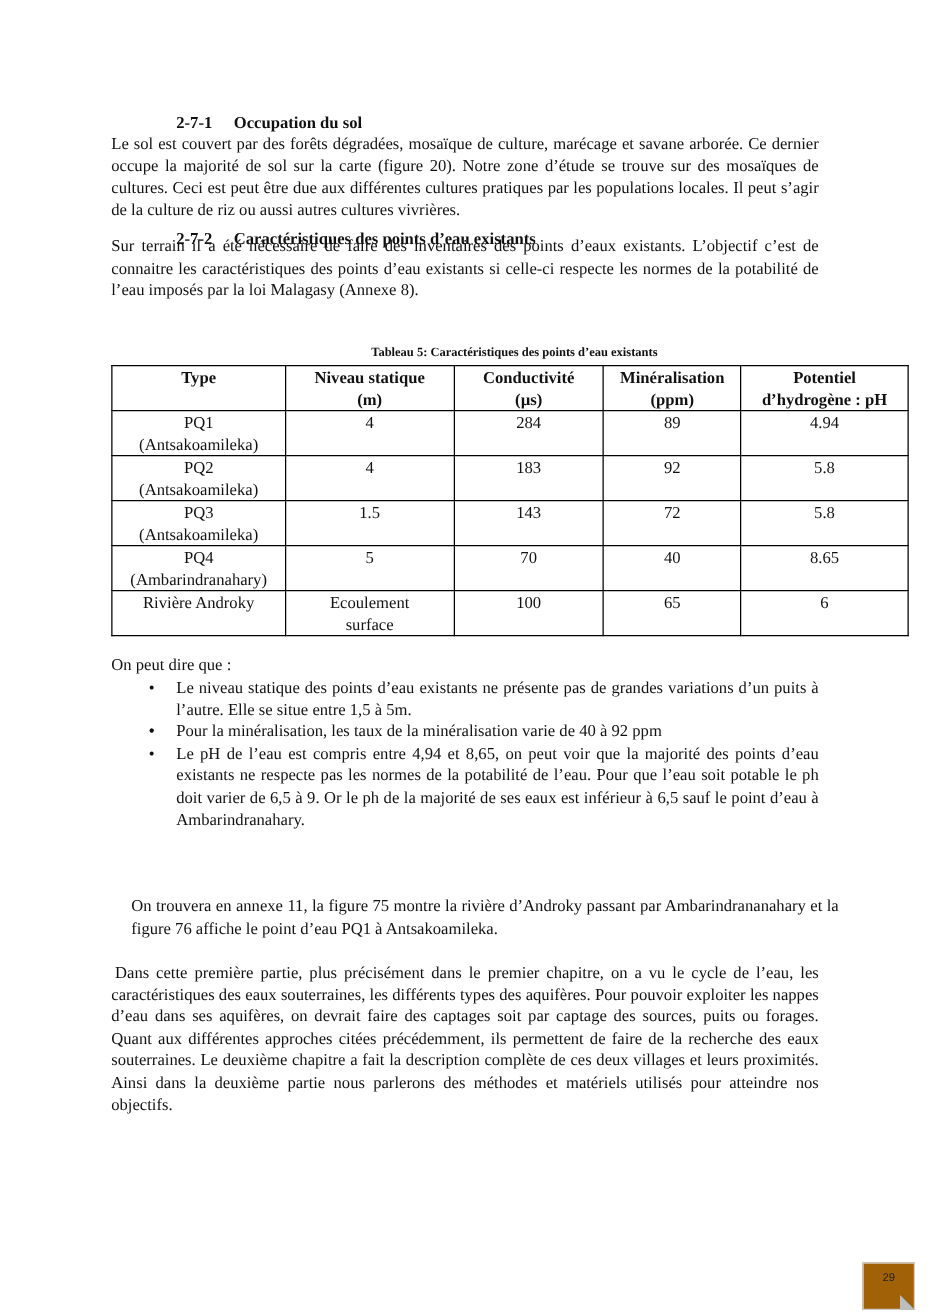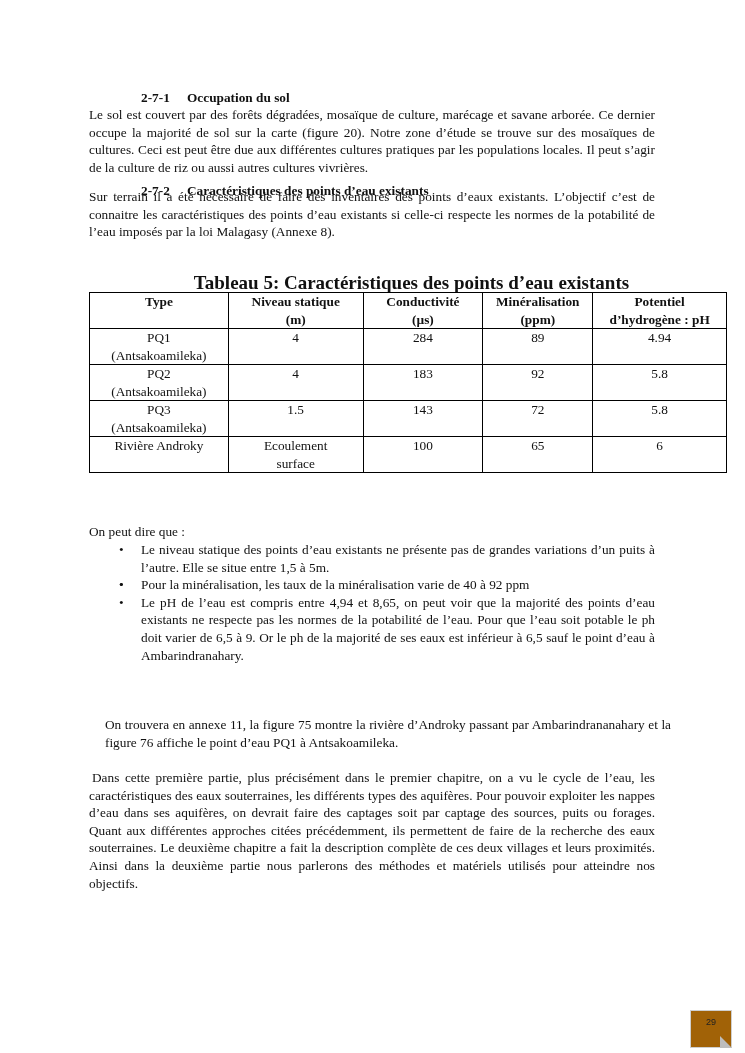--- a/index.html
+++ b/index.html
@@ -3,21 +3,21 @@
 <meta charset="utf-8">
 <style>
   html, body { margin: 0; padding: 0; background: #ffffff; }
   body { width: 745px; height: 1053px; position: relative; overflow: hidden;
          font-family: "Liberation Serif", "DejaVu Serif", serif; color: #111; font-size: 13.3px; }
   .page { position: absolute; left: 0; top: 0; width: 745px; height: 1053px; }
   .heading { position: absolute; left: 141px; font-weight: bold; font-size: 13.3px; line-height: 17px; white-space: nowrap; }
   .heading .num { display: inline-block; width: 46px; }
   .para { position: absolute; left: 89px; width: 566px; text-align: justify; line-height: 17.6px; font-size: 13.3px; }
   .para.indent-first { text-indent: 3px; }
-  .caption { position: absolute; left: 89px; width: 645px; top: 274px; text-align: center; font-weight: bold; font-size: 19px; line-height: 17px; }
+  .caption { position: absolute; left: 89px; width: 645px; top: 274px; text-align: center; font-weight: bold; font-size: 10px; line-height: 17px; }
   table.data { position: absolute; left: 89px; top: 292px; width: 638px; border-collapse: collapse; font-size: 13.3px; }
   table.data th, table.data td { border: 1px solid #000; text-align: center; vertical-align: top; padding: 0 2px; line-height: 17.5px; }
   table.data th { font-weight: bold; height: 35px; }
   table.data td { height: 34px; }
   table.data col.c1 { width: 139px; }
   table.data col.c2 { width: 135px; }
   table.data col.c3 { width: 120px; }
   table.data col.c4 { width: 110px; }
   table.data col.c5 { width: 134px; }
   .intro { position: absolute; left: 89px; top: 523px; line-height: 17px; }
@@ -79,20 +79,27 @@
         <td>5.8</td>
       </tr>
       <tr>
         <td><span>PQ3</span><br><span>(Antsakoamileka)</span></td>
         <td><span>1.5</span></td>
         <td>143</td>
         <td>72</td>
         <td>5.8</td>
       </tr>
       <tr>
+        <td><span>PQ4</span><br><span>(Ambarindranahary)</span></td>
+        <td><span>5</span></td>
+        <td>70</td>
+        <td>40</td>
+        <td>8.65</td>
+      </tr>
+      <tr>
         <td><span>Rivière Androky</span></td>
         <td><span>Ecoulement</span><br><span>surface</span></td>
         <td>100</td>
         <td>65</td>
         <td>6</td>
       </tr>
     </tbody>
   </table>
 
   <div class="intro">On peut dire que :</div>

